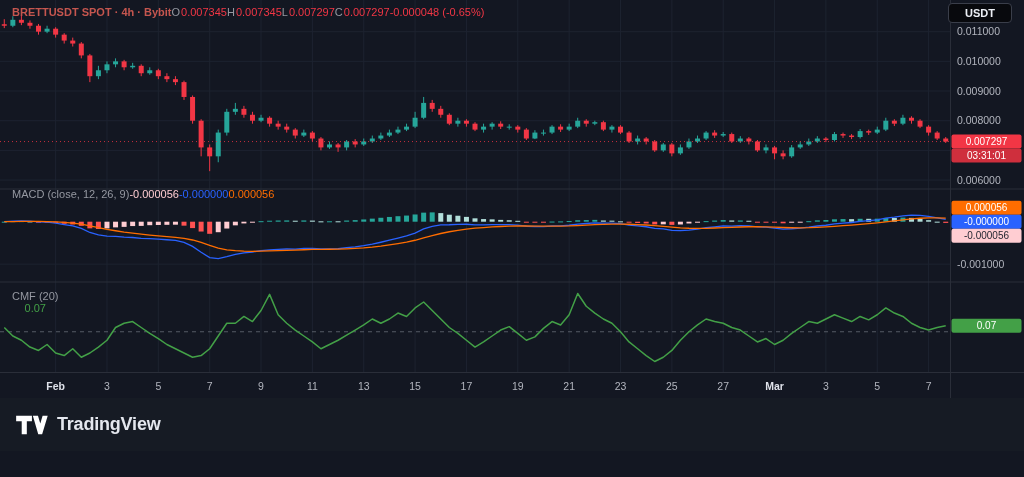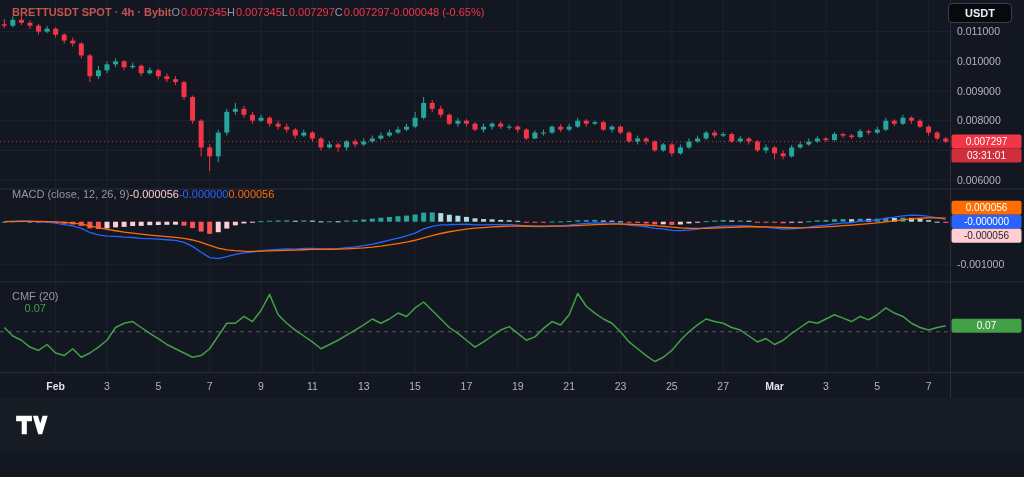--- a/index.html
+++ b/index.html
@@ -505,15 +505,16 @@
     </div>
   </div>
 
   <div class="bottombar">
     <span class="logo">
       <svg width="34" height="26" viewBox="0 0 36 28" fill="#ffffff" xmlns="http://www.w3.org/2000/svg">
         <path d="M2 4 h17 v6 h-5.5 v14 H8 V10 H2 Z"></path>
         <polygon points="20,4 25.5,4 28,12.5 30.5,4 36,4 30,24 25.8,24"></polygon>
       </svg>
     </span>
+    <span class="brand">TradingView</span>
   </div>
 
 </div>
 
 </body></html>

